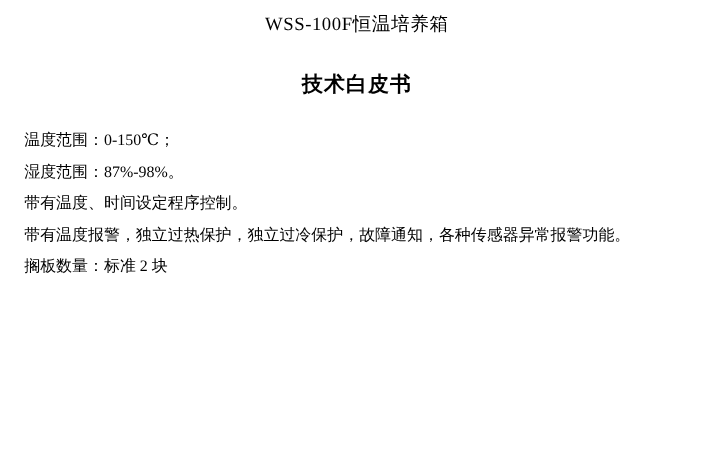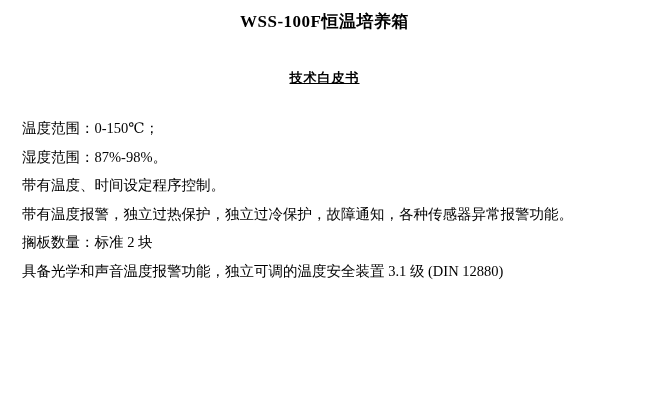--- a/index.html
+++ b/index.html
@@ -17,35 +17,34 @@
   .page {
     width: 649px;
     height: 419px;
     position: relative;
     box-sizing: border-box;
     padding: 0;
   }
   .doc-title {
     text-align: center;
     font-size: 17px;
-    font-weight: bold;
+    font-weight: normal;
     letter-spacing: 0.5px;
     margin-top: 10px;
     margin-bottom: 0;
     line-height: 24px;
   }
   .doc-subtitle {
     text-align: center;
-    font-size: 13px;
+    font-size: 19px;
     font-weight: bold;
     letter-spacing: 1px;
     margin-top: 32px;
     margin-bottom: 0;
     line-height: 24px;
-    text-decoration: underline;
   }
   .spec-list {
     margin: 0;
     padding: 0;
     list-style: none;
     margin-top: 24px;
   }
   .spec-line {
     font-size: 14.5px;
     line-height: 28.5px;
@@ -66,16 +65,15 @@
   <div class="doc-title">WSS-100F恒温培养箱</div>
 
   <div class="doc-subtitle">技术白皮书</div>
 
   <div class="spec-list">
     <div class="spec-line">温度范围：0-150℃；</div>
     <div class="spec-line">湿度范围：87%-98%。</div>
     <div class="spec-line">带有温度、时间设定程序控制。</div>
     <div class="spec-line wrap">带有温度报警，独立过热保护，独立过冷保护，故障通知，各种传感器异常报警功能。</div>
     <div class="spec-line">搁板数量：标准 2 块</div>
-    <div class="spec-line">具备光学和声音温度报警功能，独立可调的温度安全装置 3.1 级 (DIN 12880)</div>
   </div>
 
 </div>
 
 </body></html>

